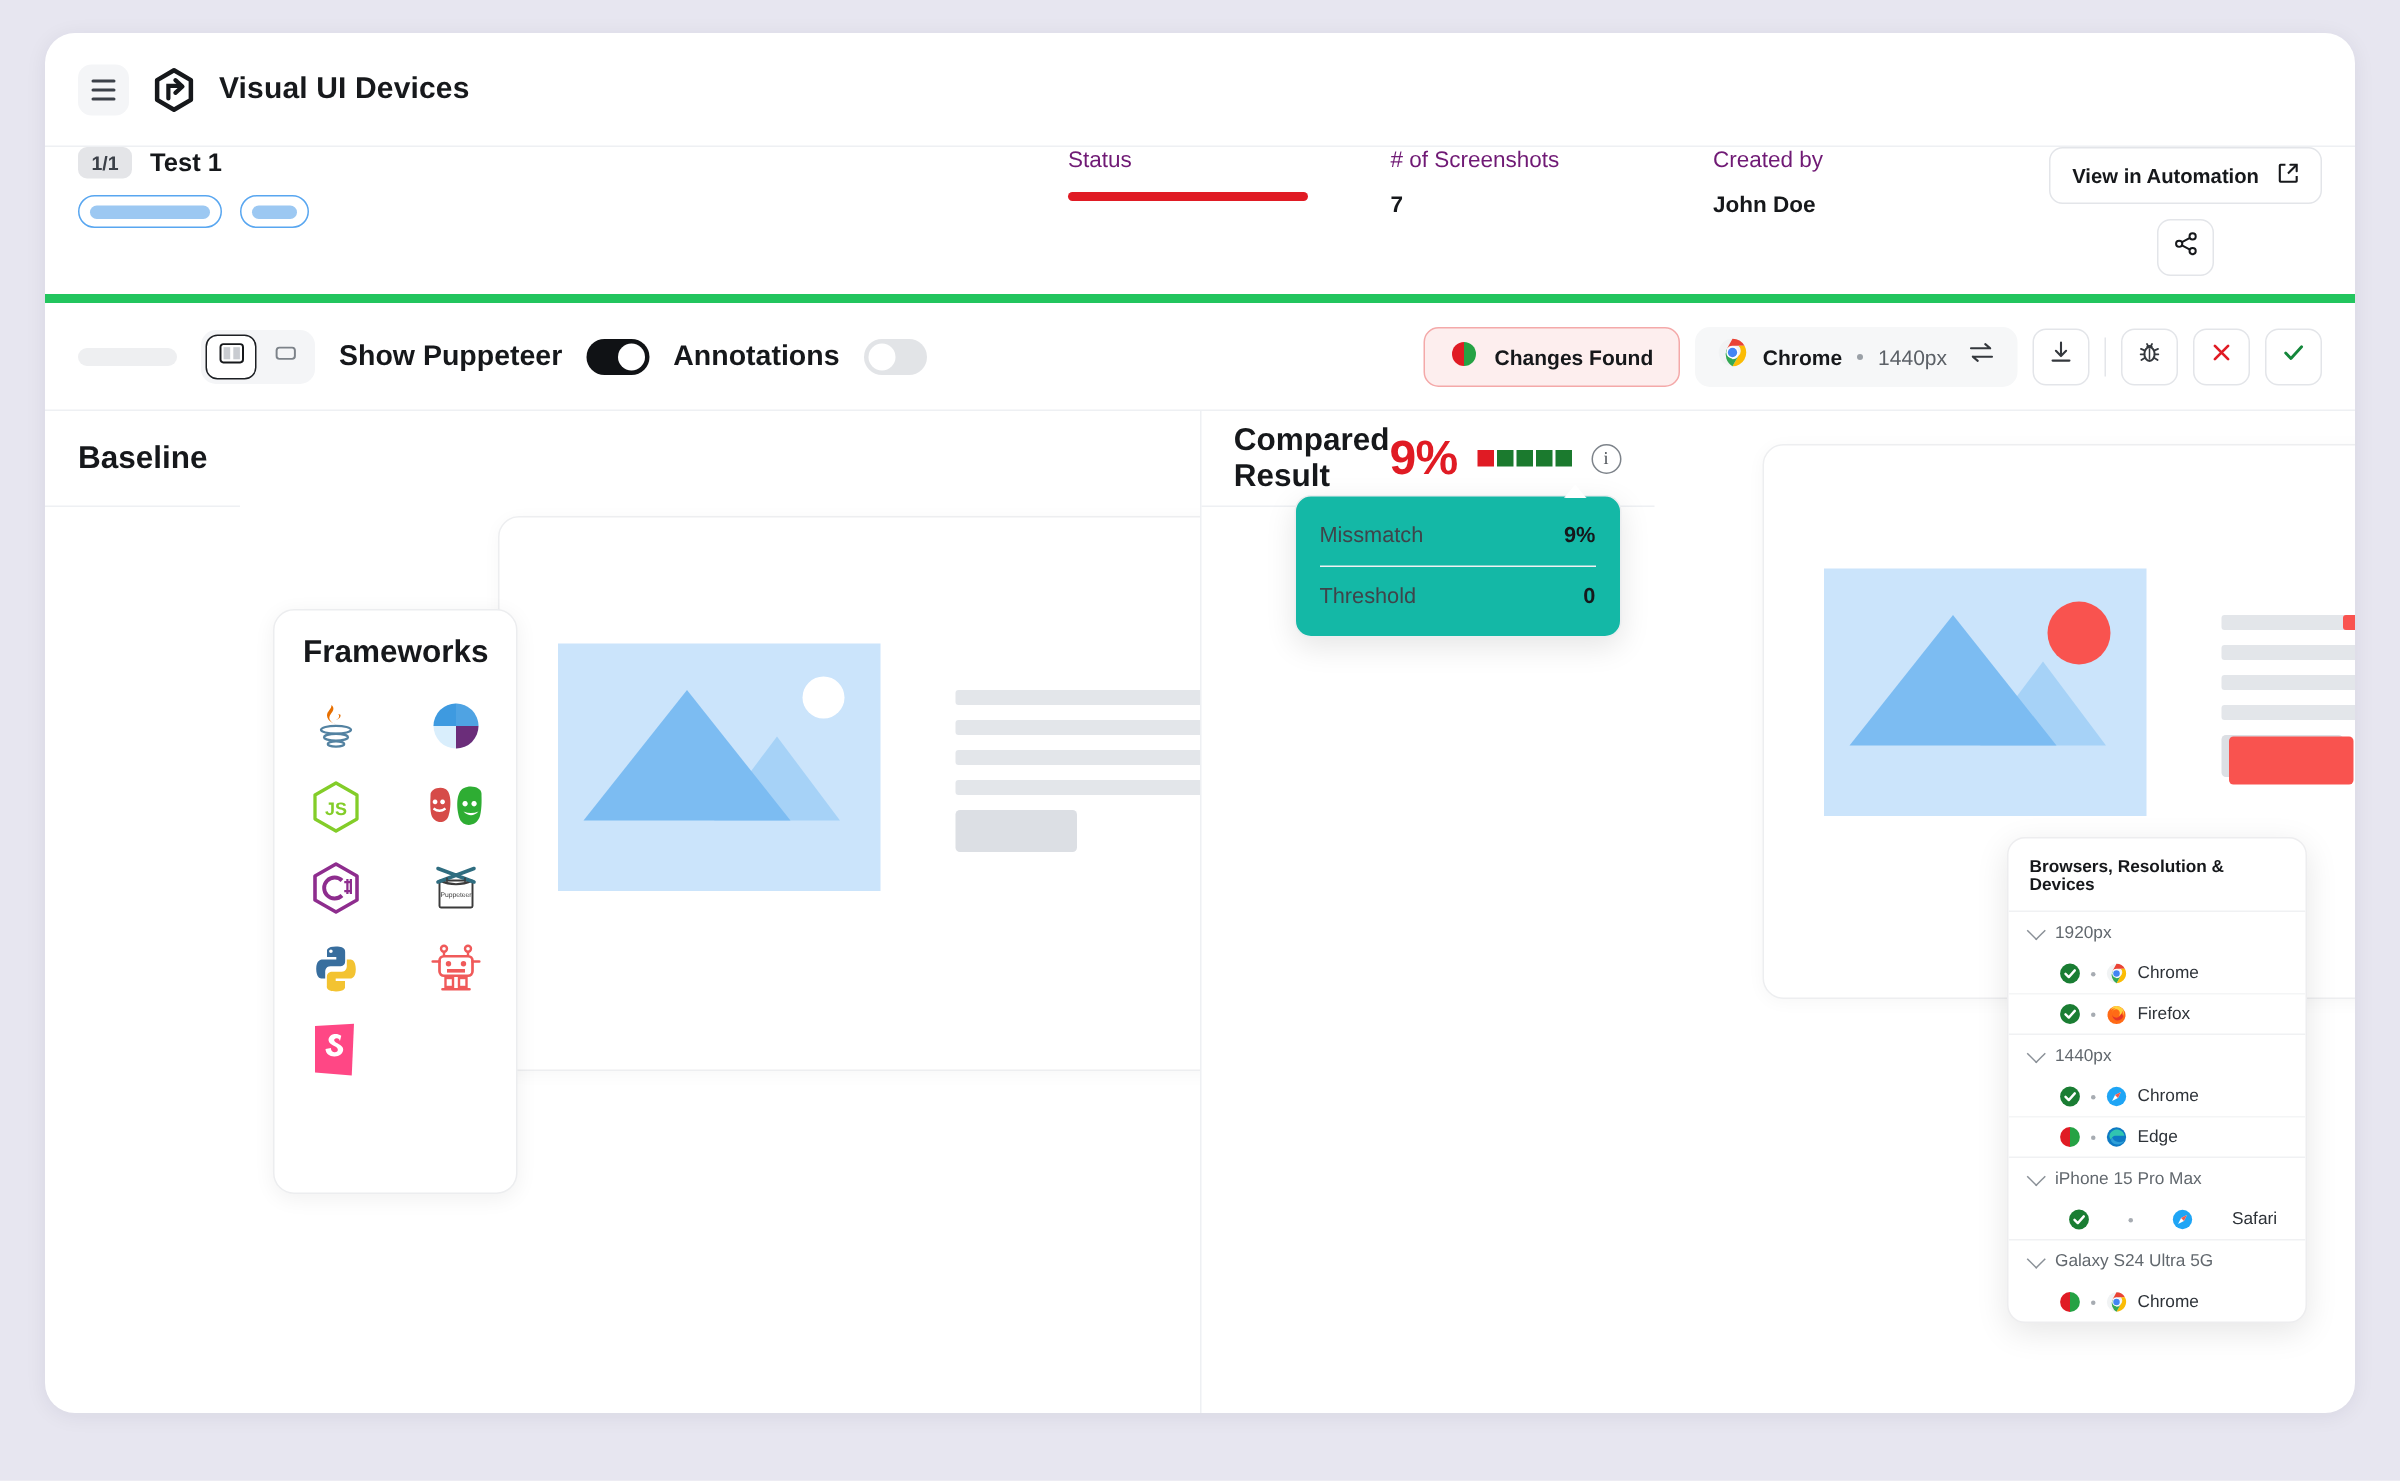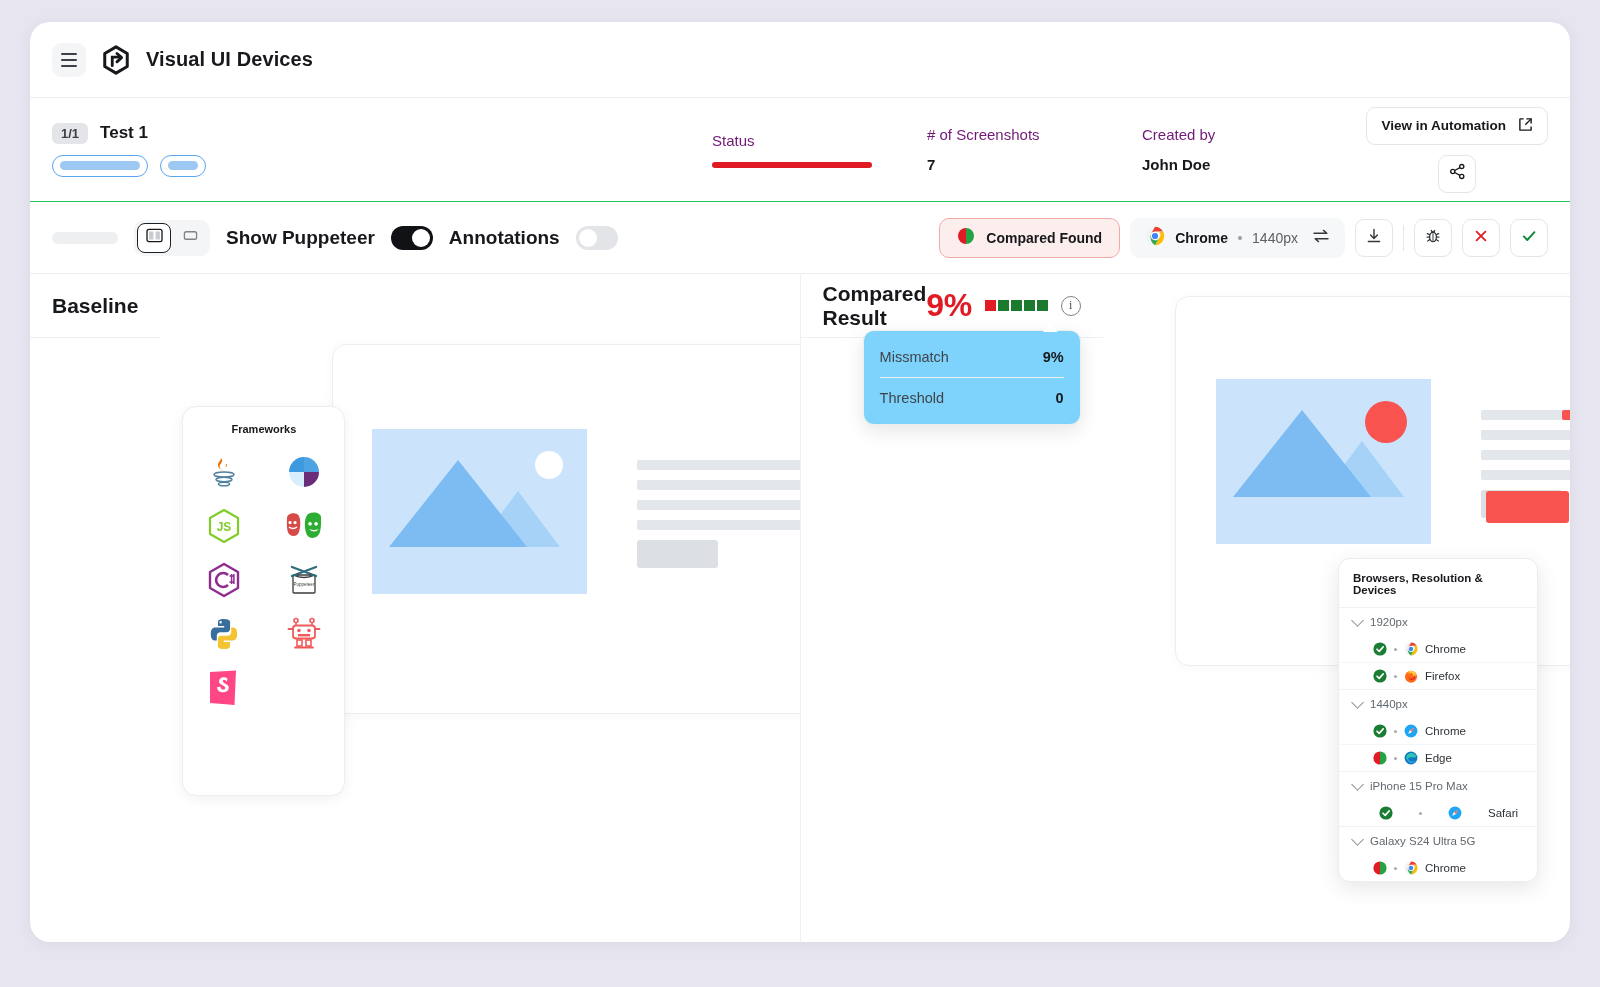--- a/index.html
+++ b/index.html
@@ -33,22 +33,22 @@
     align-items: center; justify-content: center; gap: 4px;
     cursor: pointer;
   }
   .hamburger i { display:block; width: 16px; height: 2px; background: #3c4149; border-radius: 2px;}
   .brand-logo { width: 32px; height: 32px; display:flex; align-items:center; justify-content:center; }
   .brand-title { font-size: 20px; font-weight: 700; color: #17191c; letter-spacing: .1px;}
 
   
   .metarow {
     flex: 0 0 104px; height: 104px;
-    border-bottom: 1px solid #22c55e;
-    display: flex; align-items: center;
+    border-bottom: 6px solid #22c55e;
+    display: flex; 
     padding: 0 22px 0 22px;
     position: relative;
   }
   .test-block { width: 660px; }
   .test-line { display: flex; align-items: center; gap: 12px; }
   .badge-count {
     background: #e4e5e8; color: #3b4048;
     font-size: 13px; font-weight: 600;
     padding: 3px 9px; border-radius: 6px;
   }
@@ -160,27 +160,27 @@
   .block { position: absolute; background: #dcdfe4; border-radius: 3px; }
   .block.red { background: #f9534f; }
 
   
   .fw-card {
     position: absolute; left: 22px; top: 132px; width: 163px; height: 390px;
     background: #fff; border: 1px solid #ecedef; border-radius: 14px;
     box-shadow: 0 3px 14px rgba(0,0,0,.06);
     padding: 16px 0 0 0;
   }
-  .fw-title { text-align: center; font-size: 11px; font-weight: 700; color: #16181b; }
+  .fw-title { text-align: center; font-size: 21px; font-weight: 700; color: #16181b; }
   .fw-grid { margin-top: 14px; display: grid; grid-template-columns: 1fr 1fr; gap: 8px 0; justify-items: center; }
   .fw-ico { width: 46px; height: 46px; display:flex; align-items:center; justify-content:center; }
 
   
   .tooltip {
-    position: absolute; width: 218px; background: #7dd3fc; border: 1px solid #eceef0;
+    position: absolute; width: 218px; background: #14b8a6; border: 1px solid #eceef0;
     border-radius: 11px; box-shadow: 0 6px 20px rgba(0,0,0,.10);
     padding: 6px 16px; z-index: 40;
   }
   .tt-row { display: flex; align-items: center; justify-content: space-between; padding: 12px 0; }
   .tt-row + .tt-row { border-top: 1px solid #f0f1f3; }
   .tt-k { font-size: 14.5px; color: #3f444a; }
   .tt-v { font-size: 14.5px; font-weight: 700; color: #16181b; }
   .tt-arrow {
     position: absolute; top: -8px; right: 22px; width: 15px; height: 9px;
     background: #fff; clip-path: polygon(50% 0, 100% 100%, 0 100%);
@@ -319,21 +319,21 @@
       </div>
 
     <div class="toolbar-right">
       <div class="pill-changes">
         <span>
           <svg width="18" height="18" viewBox="0 0 18 18">
             <path d="M9 1 A8 8 0 0 0 9 17 Z" fill="#e01b24"></path>
             <path d="M9 1 A8 8 0 0 1 9 17 Z" fill="#25a244"></path>
           </svg>
         </span>
-        <span>Compared Found</span>
+        <span>Changes Found</span>
       </div>
 
       <div class="pill-browser">
         <span>
           <svg width="20" height="20" viewBox="0 0 20 20">
             <circle cx="10" cy="10" r="9.2" fill="#f1f3f4"></circle>
             <path d="M10 .8 A9.2 9.2 0 0 1 18 5.5 L10 5.5 A4.5 4.5 0 0 0 6.1 7.8 Z" fill="#ea4335"></path>
             <path d="M18 5.5 A9.2 9.2 0 0 1 10 19.2 L13.9 12.3 A4.5 4.5 0 0 0 14 5.5 Z" fill="#fbbc05"></path>
             <path d="M10 19.2 A9.2 9.2 0 0 1 6.1 7.8 L10 14.5 A4.5 4.5 0 0 0 13.9 12.3 Z" fill="#34a853"></path>
             <circle cx="10" cy="10" r="4.1" fill="#fff"></circle>

